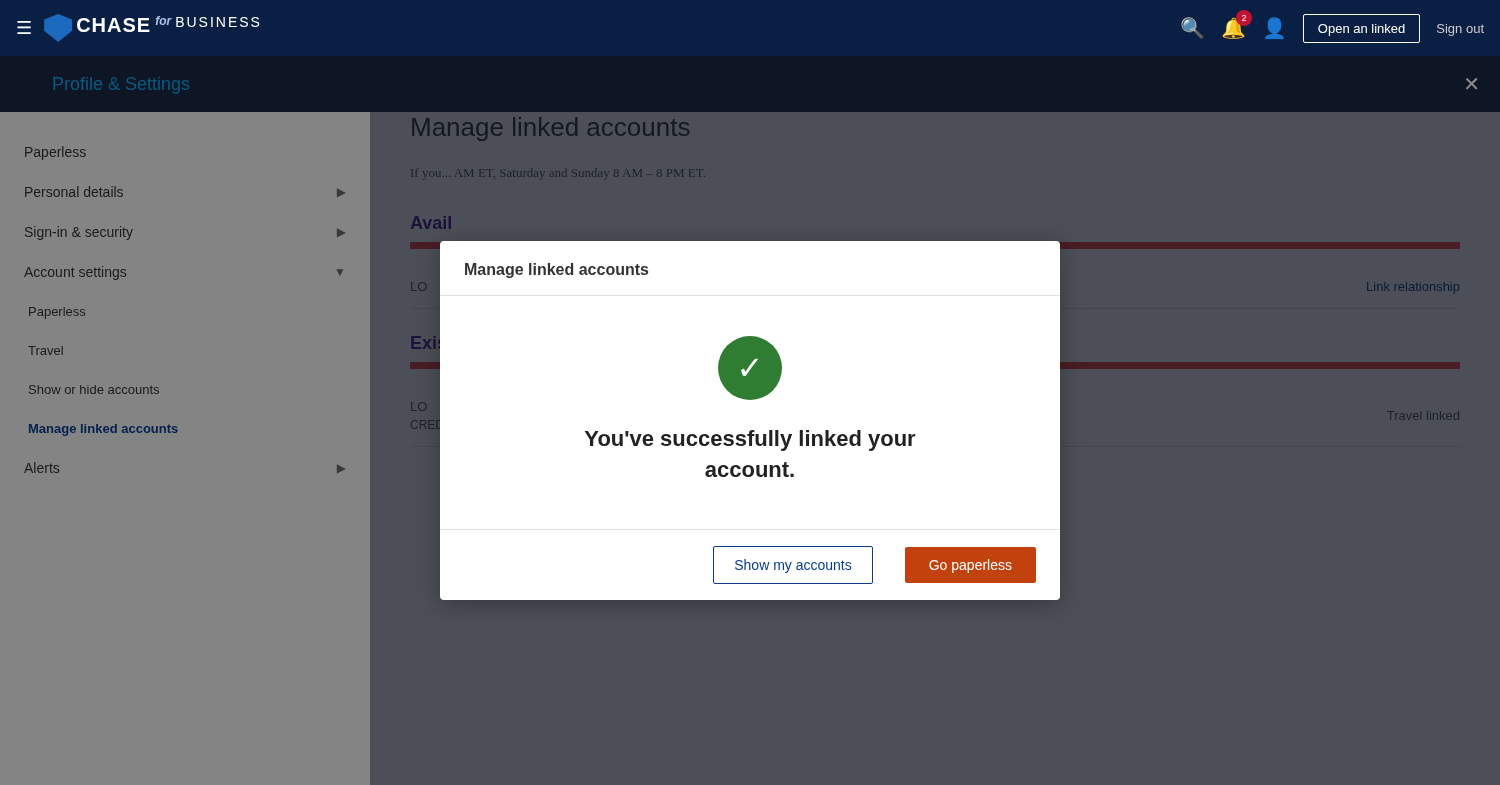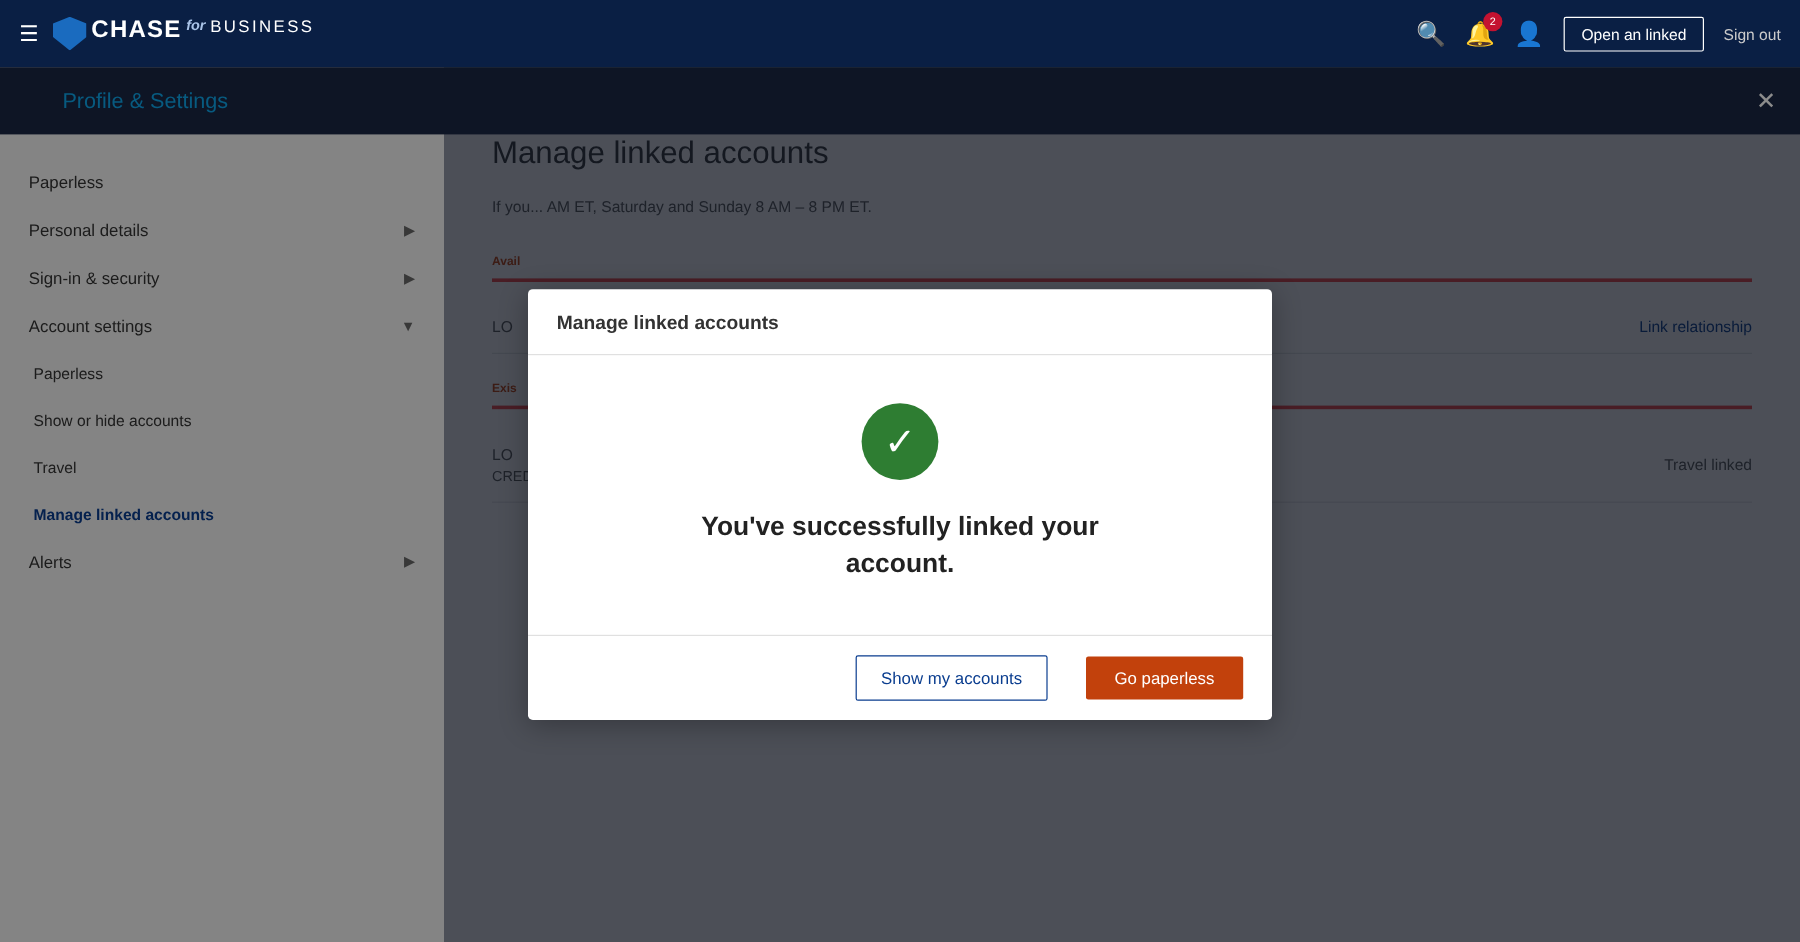--- a/index.html
+++ b/index.html
@@ -105,22 +105,22 @@
       flex: 1;
       background: #f9f9f9;
       padding-top: 56px;
       padding-left: 40px;
       padding-right: 40px;
       padding-bottom: 20px;
       overflow-y: auto;
       opacity: 0.5;
     }
     .page-title { font-size: 26px; color: #333; margin-bottom: 20px; font-weight: normal; }
-    .description { font-size: 13px; color: #555; margin-bottom: 30px; line-height: 1.5; }
-    .section-header { font-size: 10px; font-weight: bold; color: #c2410c; border-bottom: 3px solid #ef4444; padding-bottom: 8px; margin-bottom: 16px; }
+    .description { font-size: 13px; color: #555; margin-bottom: 30px; line-height: 1.5; font-family: Liberation Serif, serif; }
+    .section-header { font-size: 18px; font-weight: bold; color: #4c1d95; border-bottom: 7px solid #ef4444; padding-bottom: 8px; margin-bottom: 16px; }
     .section-row {
       display: flex;
       justify-content: space-between;
       align-items: center;
       padding: 14px 0;
       border-bottom: 1px solid #e0e0e0;
       font-size: 13px;
       color: #555;
     }
     .link-text { color: #0a3d8f; text-decoration: none; font-size: 13px; cursor: pointer; }
@@ -246,24 +246,24 @@
         <span class="sidebar-chevron">▶</span>
       </div>
       <div class="sidebar-item">
         <span>Account settings</span>
         <span class="sidebar-chevron">▼</span>
       </div>
       <div class="sidebar-item sub">
         <span>Paperless</span>
       </div>
       <div class="sidebar-item sub">
+        <span>Travel</span>
+      </div>
+      <div class="sidebar-item sub">
         <span>Show or hide accounts</span>
-      </div>
-      <div class="sidebar-item sub">
-        <span>Travel</span>
       </div>
       <div class="sidebar-item sub active">
         <span>Manage linked accounts</span>
       </div>
       <div class="sidebar-item">
         <span>Alerts</span>
         <span class="sidebar-chevron">▶</span>
       </div>
     </nav>
   </div>

